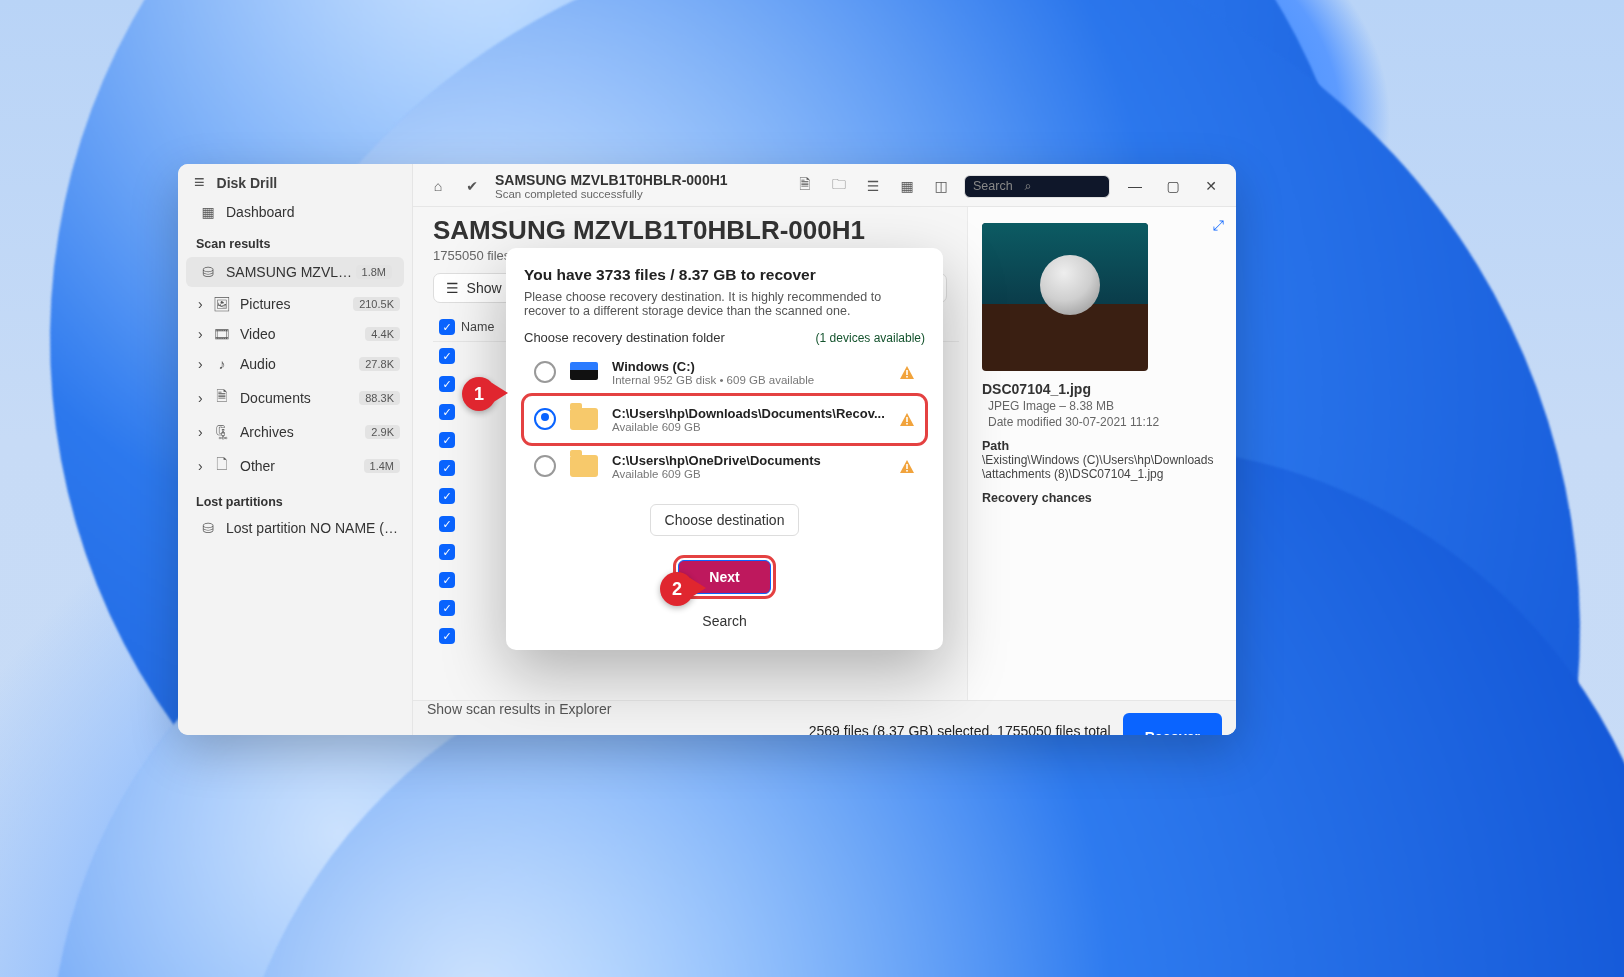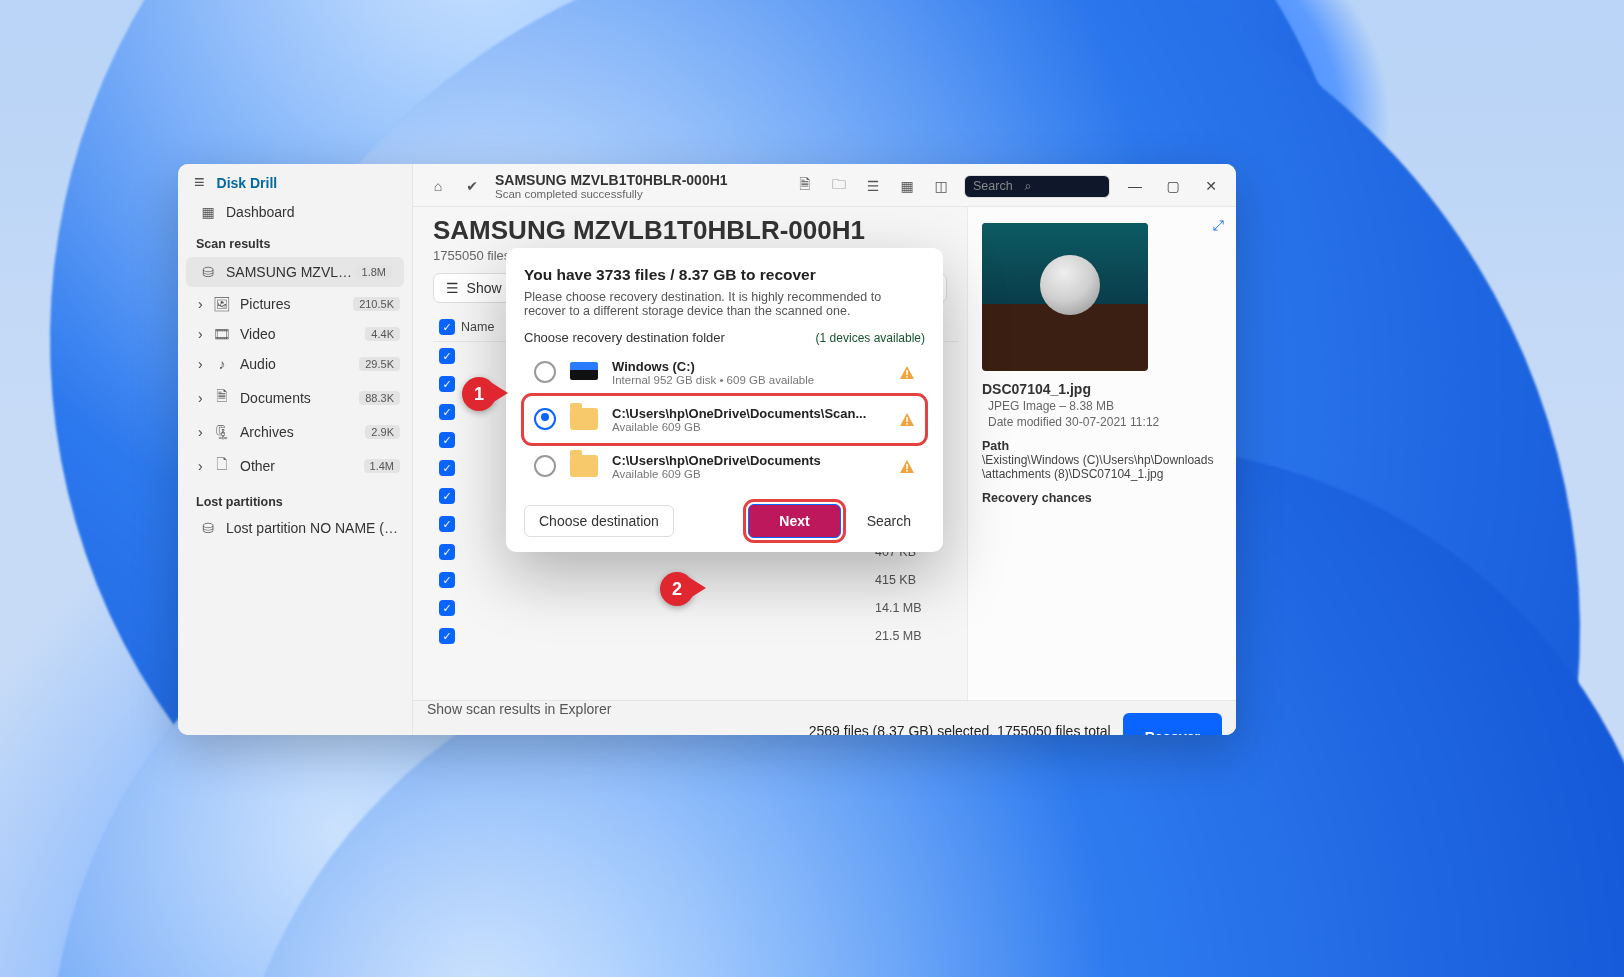--- a/index.html
+++ b/index.html
@@ -20,21 +20,21 @@
   .left{width:234px;background:#f3f3f3;border-right:1px solid #e5e5e5;display:flex;flex-direction:column;}
   .lrow{display:flex;align-items:center;padding:7px 12px 7px 20px;color:#333;position:relative;}
   .lrow .arr{width:14px;color:#444;}
   .lrow .ic{width:20px;display:inline-flex;justify-content:center;margin-right:8px;color:#555;}
   .lrow .lbl{flex:1;white-space:nowrap;overflow:hidden;text-overflow:ellipsis;}
   .lrow .cnt{background:#e3e3e3;border-radius:4px;font-size:11px;padding:1px 6px;color:#555;}
   .lhdr{font-weight:600;font-size:12.5px;color:#333;padding:10px 14px 4px 18px;}
   .lrow.sel{background:#e6e6e6;border-radius:6px;margin:2px 8px;padding-left:12px;}
   .titlebar{display:flex;align-items:center;padding:8px 10px 4px 16px;gap:12px;}
   .titlebar .ham{font-size:18px;color:#555;}
-  .titlebar .name{font-weight:600;color:#0369a1;}
+  .titlebar .name{font-weight:600;color:#404040;}
   .main{flex:1;display:flex;flex-direction:column;background:#f6f6f6;}
   .top{display:flex;align-items:center;padding:8px 12px 6px 14px;gap:12px;border-bottom:1px solid #e6e6e6;}
   .top .ic{width:22px;height:22px;display:inline-flex;align-items:center;justify-content:center;color:#555;border-radius:6px;}
   .top .hdr{flex:1;min-width:0;}
   .top .h1{font-weight:700;color:#333;white-space:nowrap;overflow:hidden;text-overflow:ellipsis;}
   .top .h2{font-size:11.5px;color:#666;}
   .top .search{display:flex;align-items:center;gap:12px;background:#0f172a;border:1px solid #e1e1e1;border-radius:6px;padding:3px 8px;width:128px;color:#888;font-size:12.5px;}
   .top .winbtn{width:26px;height:20px;display:inline-flex;align-items:center;justify-content:center;color:#444;}
   .content{flex:1;display:flex;min-height:0;}
   .mleft{flex:1;min-width:0;display:flex;flex-direction:column;}
@@ -78,21 +78,21 @@
   .fld::before{content:"";position:absolute;left:0;top:-5px;width:12px;height:6px;background:#f7c96b;border-radius:2px 2px 0 0;}
   .drv{width:28px;height:18px;margin-top:3px;flex:0 0 28px;background:linear-gradient(180deg,#2a7bff 0%,#2a7bff 45%,#111 45%,#111 100%);border-radius:2px;}
   .mlbl{flex:1;min-width:0;}
   .mlbl .t{font-weight:650;font-size:13px;white-space:nowrap;overflow:hidden;text-overflow:ellipsis;}
   .mlbl .s{font-size:11.5px;color:#777;}
   .warn{width:16px;height:16px;align-self:center;}
   .warn svg{display:block}
   .mhdr2{display:flex;justify-content:space-between;align-items:baseline;margin:6px 0 4px 0;}
   .mhdr2 .a{font-size:13px;color:#333;}
   .mhdr2 .b{font-size:12px;color:#14532d;}
-  .mbtns{display:flex;align-items:center;gap:12px;margin-top:14px;}
+  .mbtns{display:flex;align-items:center;gap:12px;margin-top:14px;flex-direction:column;}
   .mbtns .spacer{flex:1}
   .btn{background:#fff;border:1px solid #ddd;border-radius:6px;padding:7px 14px;color:#333;}
   .btn.primary{background:#be185d;color:#fff;border-color:#0a64ff;padding:8px 30px;font-weight:700;}
   .btn.primary.wrapped{outline:3px solid #e44141;outline-offset:2px;padding:8px 30px;}
   .callout{position:absolute;width:34px;height:34px;background:#e0262f;border-radius:50%;color:#fff;display:flex;align-items:center;justify-content:center;font-weight:700;font-size:18px;box-shadow:0 2px 6px rgba(0,0,0,.3);}
   .callout.tail::after{content:"";position:absolute;right:-12px;top:6px;border-left:16px solid #e0262f;border-top:10px solid transparent;border-bottom:10px solid transparent;}
   
   .gly{font-family:"Segoe UI Symbol","Segoe UI",sans-serif;}
   .ext{position:absolute;top:10px;right:12px;color:#0a64ff;}
 </style>
@@ -136,21 +136,21 @@
     <div class="lrow">
       <span class="arr gly">›</span>
       <span class="ic gly">🎞</span>
       <span class="lbl">Video</span>
       <span class="cnt">4.4K</span>
     </div>
     <div class="lrow">
       <span class="arr gly">›</span>
       <span class="ic gly">♪</span>
       <span class="lbl">Audio</span>
-      <span class="cnt">29.5K</span>
+      <span class="cnt">27.8K</span>
     </div>
     <div class="lrow">
       <span class="arr gly">›</span>
       <span class="ic gly">🗎</span>
       <span class="lbl">Documents</span>
       <span class="cnt">88.3K</span>
     </div>
     <div class="lrow">
       <span class="arr gly">›</span>
       <span class="ic gly">🗜</span>
@@ -345,21 +345,21 @@
           <rect x="7.2" y="5" width="1.6" height="5" fill="#fff"></rect>
           <rect x="7.2" y="11" width="1.6" height="1.6" fill="#fff"></rect>
         </svg>
       </span>
   </div>
 
   <div class="mrow sel">
     <span class="radio"></span>
     <span class="fld"></span>
     <span class="mlbl">
-      <div class="t">C:\Users\hp\OneDrive\Documents\Scan...</div>
+      <div class="t">C:\Users\hp\Downloads\Documents\Recov...</div>
       <div class="s">Available 609 GB</div>
     </span>
     <span class="warn">
         <svg viewBox="0 0 16 16">
           <path fill="#f1a33c" d="M8 1l7 13H1z"></path>
           <rect x="7.2" y="5" width="1.6" height="5" fill="#fff"></rect>
           <rect x="7.2" y="11" width="1.6" height="1.6" fill="#fff"></rect>
         </svg>
       </span>
   </div>

